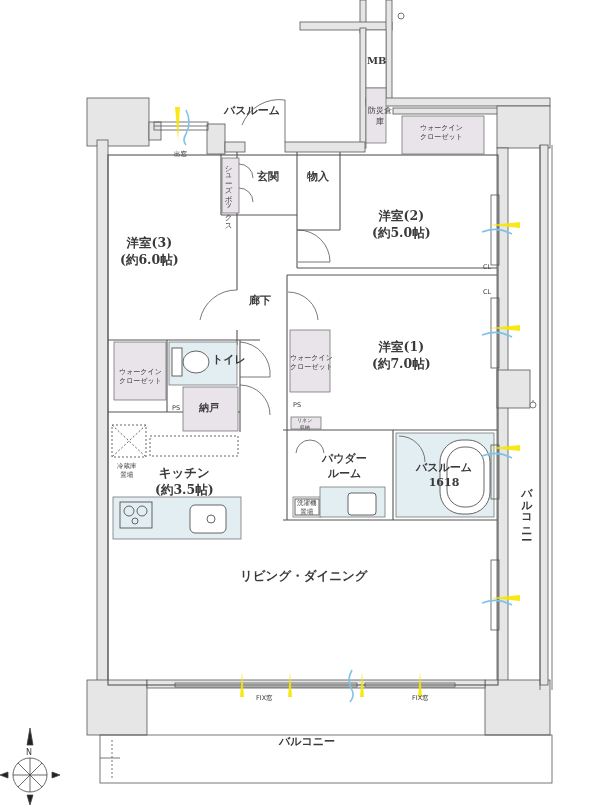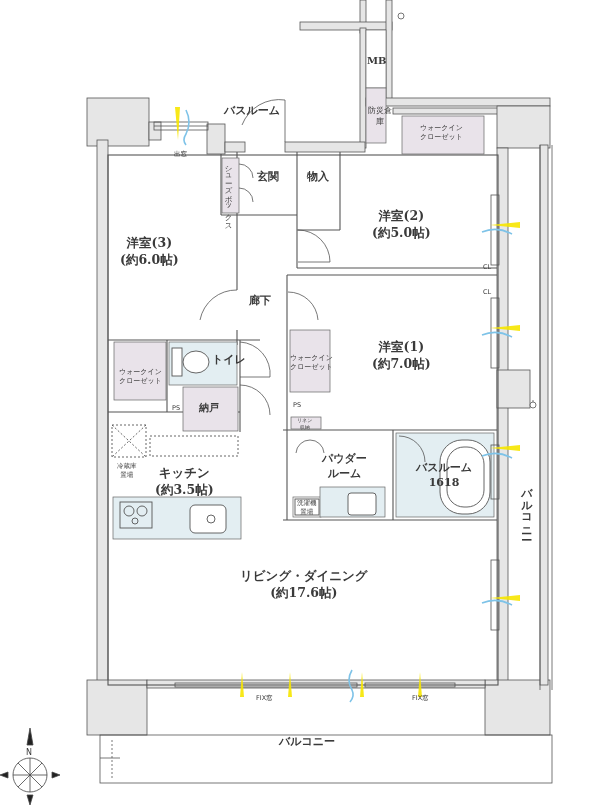--- a/index.html
+++ b/index.html
@@ -187,21 +187,20 @@
 <div class="lbl room" style="left:372px; top:339px;">
   <div>洋室(1)</div>
   <div>(約7.0帖)</div>
 </div>
 <div class="lbl room" style="left:155px; top:465px;">
   <div>キッチン</div>
   <div>(約3.5帖)</div>
 </div>
 <div class="lbl room" style="left:240px; top:568px;">
   <div>リビング・ダイニング</div>
-  <div>(約17.6帖)</div>
 </div>
 <div class="lbl room" style="left:322px; top:452px; font-size:11px;">
   <div>パウダー</div>
   <div>ルーム</div>
 </div>
 <div class="lbl room" style="left:400px; top:461px; font-size:11px;margin-left:16px;">
   <div>バスルーム</div>
   <div>1618</div>
 </div>
 <div class="lbl room" style="left:257px; top:170px; font-size:11px;">玄関</div>

